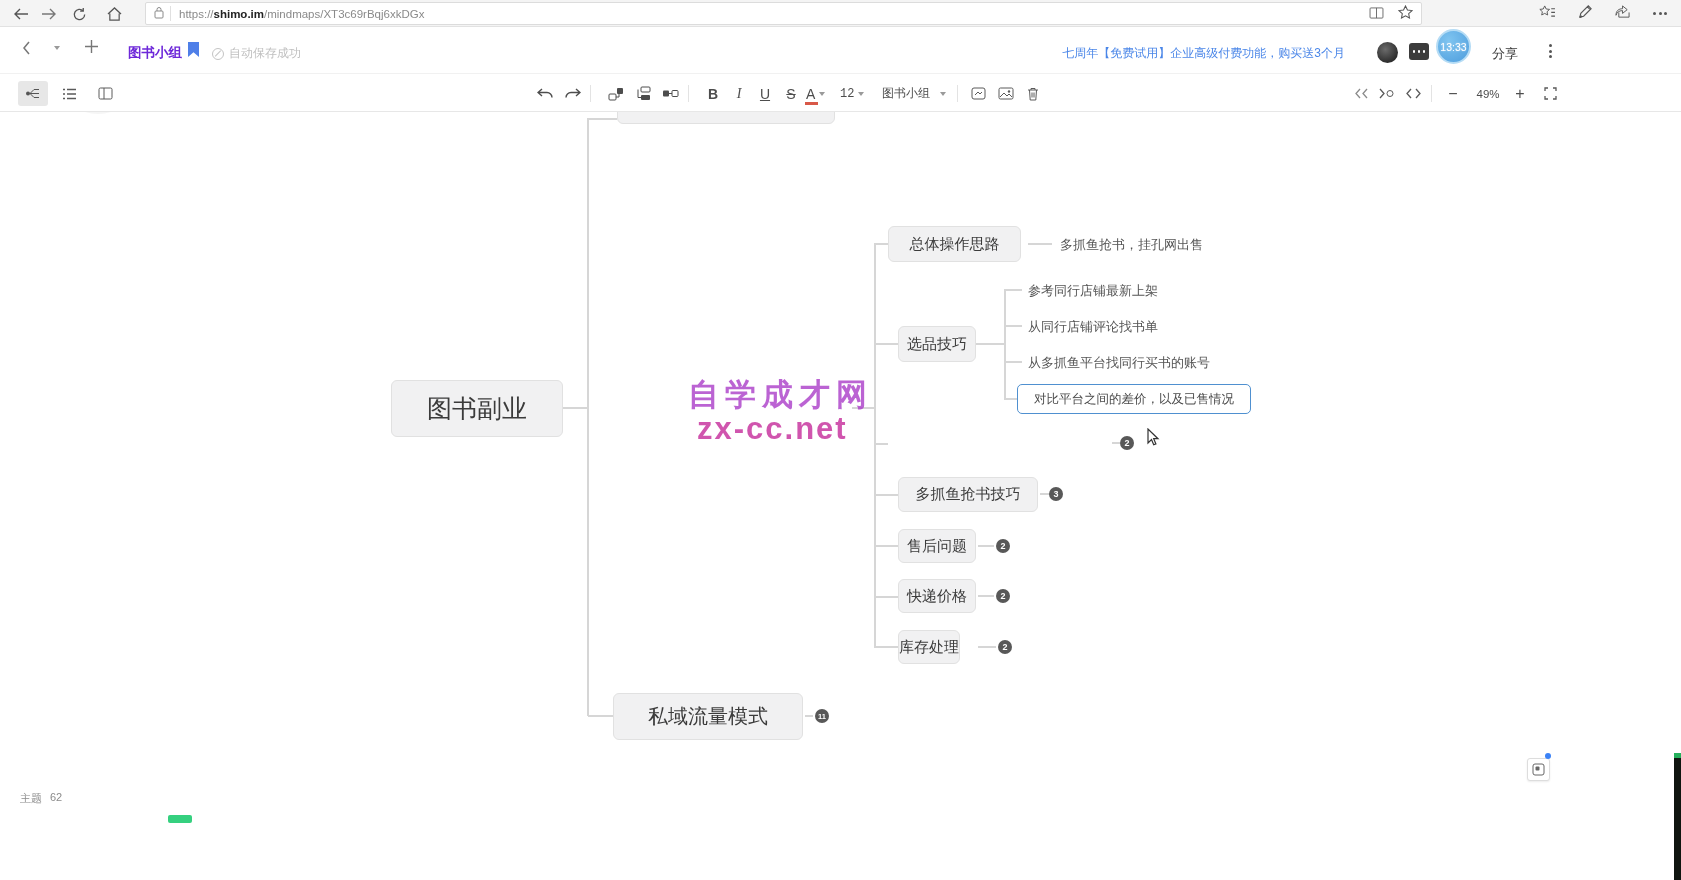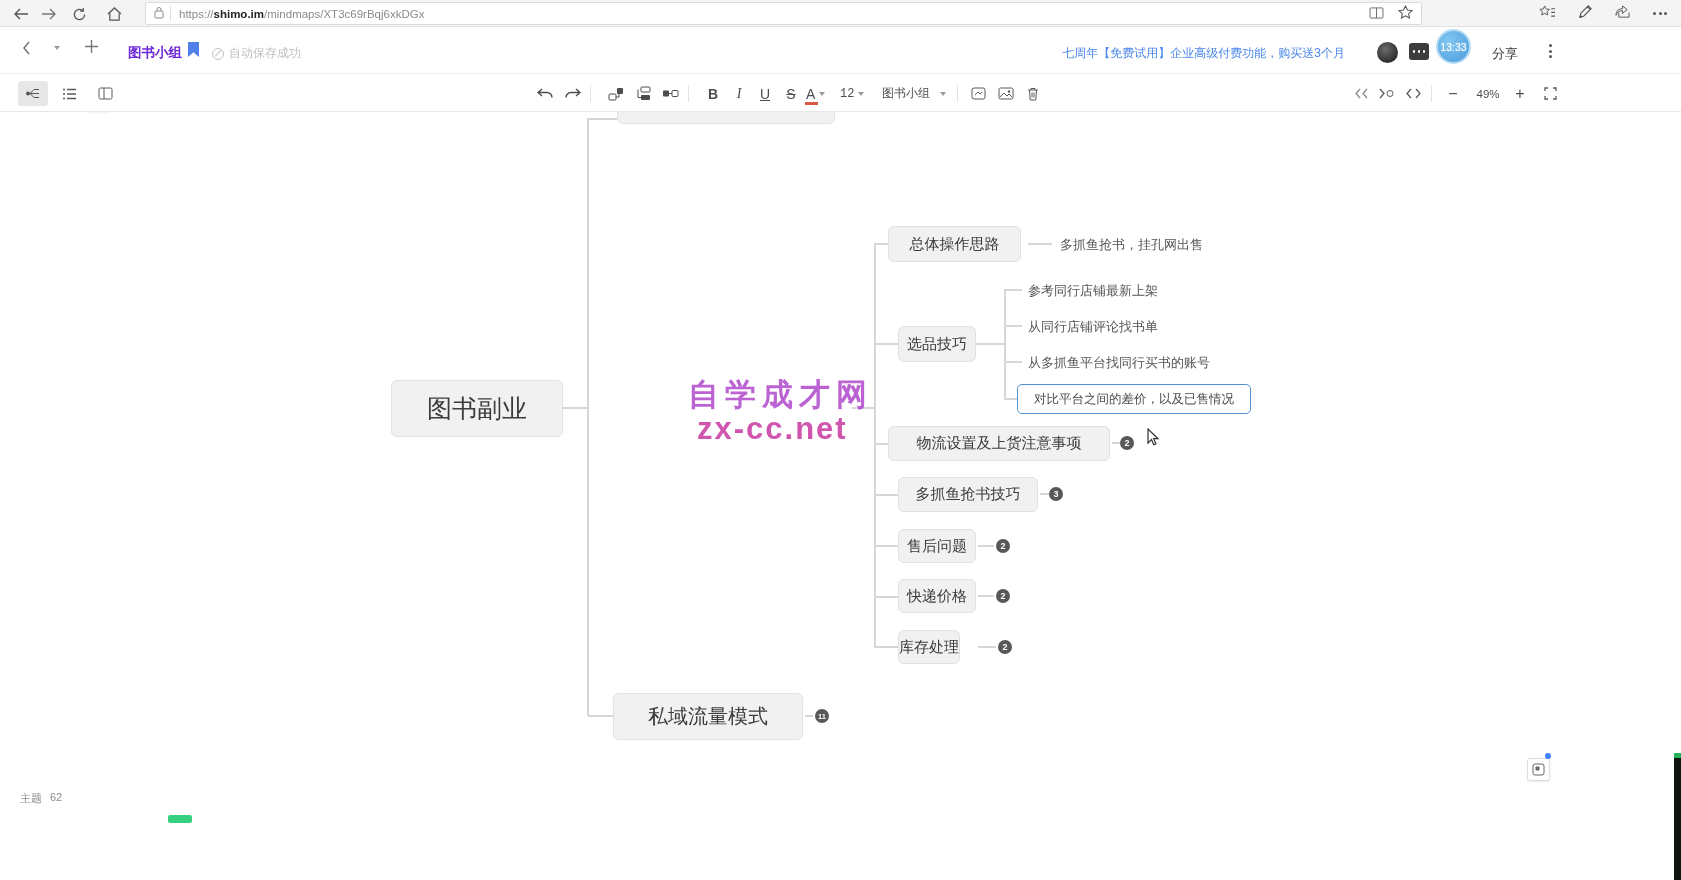--- a/index.html
+++ b/index.html
@@ -345,21 +345,20 @@
 
   <div class="node" style="left:888px; top:114px; width:133px; height:36px; font-size:15px;">总体操作思路</div>
   <div class="leaf" style="left:1060px; top:124px;">多抓鱼抢书，挂孔网出售</div>
 
   <div class="node" style="left:898px; top:214px; width:78px; height:36px; font-size:15px;">选品技巧</div>
   <div class="leaf" style="left:1028px; top:170px;">参考同行店铺最新上架</div>
   <div class="leaf" style="left:1028px; top:206px;">从同行店铺评论找书单</div>
   <div class="leaf" style="left:1028px; top:242px;">从多抓鱼平台找同行买书的账号</div>
   <div class="sel-node" style="left:1017px; top:272px; width:234px; height:30px;">对比平台之间的差价，以及已售情况</div>
 
-  <div class="node" style="left:888px; top:314px; width:222px; height:35px; font-size:15px;">物流设置及上货注意事项</div>
   <div class="badge" style="left:1120px; top:324px;">2</div>
 
   <div class="node" style="left:898px; top:365px; width:140px; height:35px; font-size:15px;">多抓鱼抢书技巧</div>
   <div class="badge" style="left:1049px; top:375px;">3</div>
 
   <div class="node" style="left:898px; top:417px; width:78px; height:34px; font-size:15px;">售后问题</div>
   <div class="badge" style="left:996px; top:427px;">2</div>
 
   <div class="node" style="left:898px; top:467px; width:78px; height:34px; font-size:15px;">快递价格</div>
   <div class="badge" style="left:996px; top:477px;">2</div>

